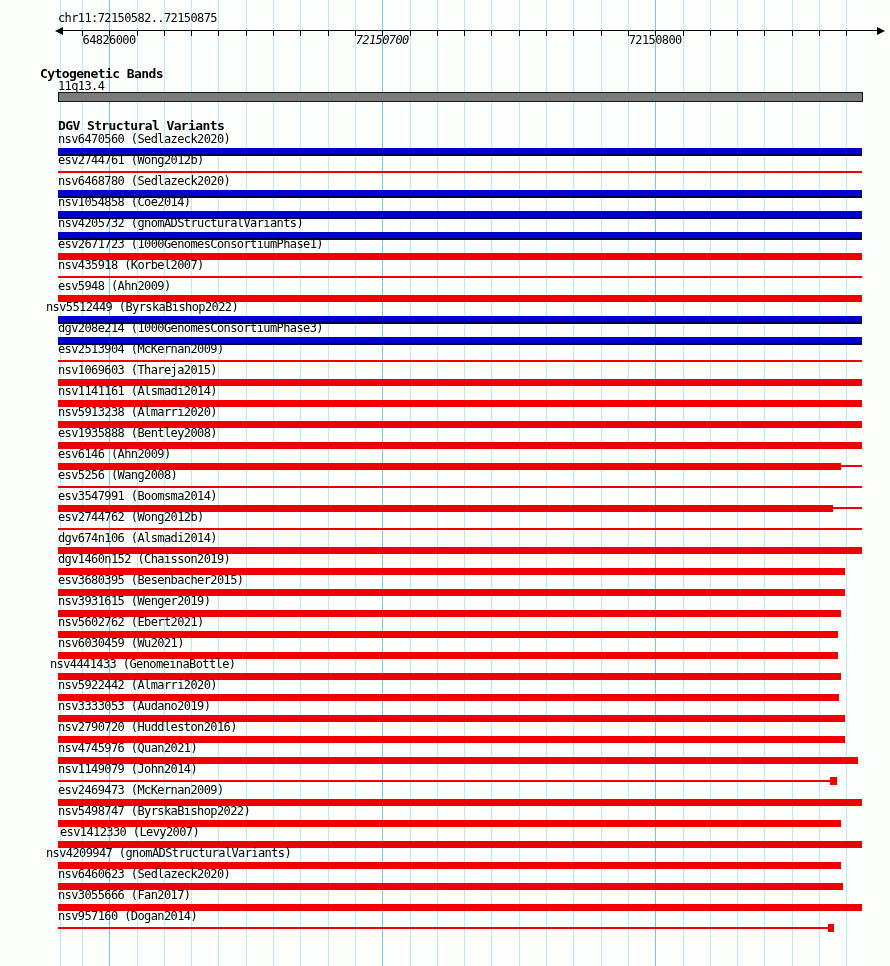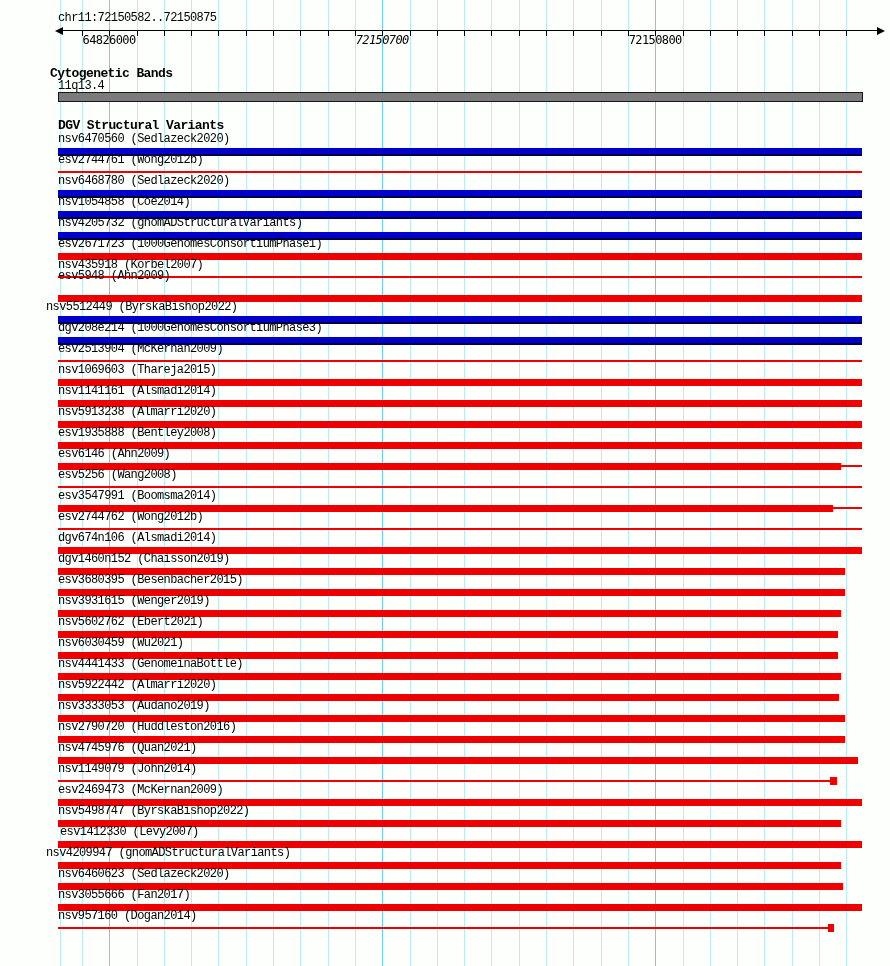--- a/index.html
+++ b/index.html
@@ -1,21 +1,21 @@
 <!DOCTYPE html>
 <html><head>
 <meta charset="utf-8">
 <style>
   html,body{margin:0;padding:0;}
   body{
     width:890px;height:966px;position:relative;overflow:hidden;
     background:#fcfffc;
     font-family:"DejaVu Sans Mono","Liberation Mono",monospace;
   }
-  .abs{position:absolute;font-family:Liberation Mono, monospace;}
+  .abs{position:absolute;}
   .gridline{position:absolute;top:0;width:1px;height:966px;background:#bbecf4;}
   .gridline.major{background:#6ed0e2;}
   .label12{font-size:12px;line-height:13px;letter-spacing:-0.6px;white-space:nowrap;color:#000;}
   .heading{font-size:13px;line-height:13px;font-weight:bold;letter-spacing:-0.6px;white-space:nowrap;color:#000;}
   .ruler-line{position:absolute;top:30px;height:1px;background:#000;}
   .arrow-left{position:absolute;top:27px;width:0;height:0;
     border-top:4px solid transparent;border-bottom:4px solid transparent;border-right:8px solid #000;}
   .arrow-right{position:absolute;top:27px;width:0;height:0;
     border-top:4px solid transparent;border-bottom:4px solid transparent;border-left:8px solid #000;}
   .tick{position:absolute;top:31px;width:1px;height:5px;background:#000;}
@@ -98,21 +98,21 @@
       <div class="tick" style="left: 791.7px;"></div>
       <div class="tick" style="left: 819.1px;"></div>
       <div class="tick" style="left: 846.4px;"></div>
       <div class="tick-label" style="left: 109.1px;">64826000</div>
       <div class="tick-label" style="left: 382.2px; font-style: italic;">72150700</div>
       <div class="tick-label" style="left: 655.2px;">72150800</div>
     </div>
 </div>
 
 <div id="cyto-track">
-  <span class="abs heading" style="left:50px;top:67px;">Cytogenetic Bands</span>
+  <span class="abs heading" style="left:40px;top:67px;">Cytogenetic Bands</span>
   <span class="abs label12" style="left:58px;top:80px;">11q13.4</span>
   <div class="band" style="left:58px;top:92px;width:805px;height:10px;"></div>
 </div>
 
 <div id="dgv-track">
   <span class="abs heading" style="left:58px;top:119px;">DGV Structural Variants</span>
   <div id="dgv-rows">
       <div class="abs label12" style="left: 58px; top: 133px;">nsv6470560 (Sedlazeck2020)</div>
       <div class="vbar-blue" style="left: 58px; top: 148px; width: 804px;"></div>
       <div class="abs label12" style="left: 58px; top: 154px;">esv2744761 (Wong2012b)</div>
@@ -120,21 +120,21 @@
       <div class="abs label12" style="left: 58px; top: 175px;">nsv6468780 (Sedlazeck2020)</div>
       <div class="vbar-blue" style="left: 58px; top: 190px; width: 804px;"></div>
       <div class="abs label12" style="left: 58px; top: 196px;">nsv1054858 (Coe2014)</div>
       <div class="vbar-blue" style="left: 58px; top: 211px; width: 804px;"></div>
       <div class="abs label12" style="left: 58px; top: 217px;">nsv4205732 (gnomADStructuralVariants)</div>
       <div class="vbar-blue" style="left: 58px; top: 232px; width: 804px;"></div>
       <div class="abs label12" style="left: 58px; top: 238px;">esv2671723 (1000GenomesConsortiumPhase1)</div>
       <div class="vbar-red" style="left: 58px; top: 253px; width: 804px;"></div>
       <div class="abs label12" style="left: 58px; top: 259px;">nsv435918 (Korbel2007)</div>
       <div class="vline" style="left: 58px; top: 276px; width: 804px;"></div>
-      <div class="abs label12" style="left: 58px; top: 270px;">esv5948 (Ahn2009)</div>
+      <div class="abs label12" style="left: 58px; top: 280px;">esv5948 (Ahn2009)</div>
       <div class="vbar-red" style="left: 58px; top: 295px; width: 804px;"></div>
       <div class="abs label12" style="left: 46px; top: 301px;">nsv5512449 (ByrskaBishop2022)</div>
       <div class="vbar-blue" style="left: 58px; top: 316px; width: 804px;"></div>
       <div class="abs label12" style="left: 58px; top: 322px;">dgv208e214 (1000GenomesConsortiumPhase3)</div>
       <div class="vbar-blue" style="left: 58px; top: 337px; width: 804px;"></div>
       <div class="abs label12" style="left: 58px; top: 343px;">esv2513904 (McKernan2009)</div>
       <div class="vline" style="left: 58px; top: 360px; width: 804px;"></div>
       <div class="abs label12" style="left: 58px; top: 364px;">nsv1069603 (Thareja2015)</div>
       <div class="vbar-red" style="left: 58px; top: 379px; width: 804px;"></div>
       <div class="abs label12" style="left: 58px; top: 385px;">nsv1141161 (Alsmadi2014)</div>
@@ -158,21 +158,21 @@
       <div class="abs label12" style="left: 58px; top: 553px;">dgv1460n152 (Chaisson2019)</div>
       <div class="vbar-red" style="left: 58px; top: 568px; width: 787px;"></div>
       <div class="abs label12" style="left: 58px; top: 574px;">esv3680395 (Besenbacher2015)</div>
       <div class="vbar-red" style="left: 58px; top: 589px; width: 787px;"></div>
       <div class="abs label12" style="left: 58px; top: 595px;">nsv3931615 (Wenger2019)</div>
       <div class="vbar-red" style="left: 58px; top: 610px; width: 783px;"></div>
       <div class="abs label12" style="left: 58px; top: 616px;">nsv5602762 (Ebert2021)</div>
       <div class="vbar-red" style="left: 58px; top: 631px; width: 780px;"></div>
       <div class="abs label12" style="left: 58px; top: 637px;">nsv6030459 (Wu2021)</div>
       <div class="vbar-red" style="left: 58px; top: 652px; width: 780px;"></div>
-      <div class="abs label12" style="left: 58px; top: 658px; text-align: center;">nsv4441433 (GenomeinaBottle)</div>
+      <div class="abs label12" style="left: 50px; top: 658px; text-align: center;">nsv4441433 (GenomeinaBottle)</div>
       <div class="vbar-red" style="left: 58px; top: 673px; width: 783px;"></div>
       <div class="abs label12" style="left: 58px; top: 679px;">nsv5922442 (Almarri2020)</div>
       <div class="vbar-red" style="left: 58px; top: 694px; width: 781px;"></div>
       <div class="abs label12" style="left: 58px; top: 700px;">nsv3333053 (Audano2019)</div>
       <div class="vbar-red" style="left: 58px; top: 715px; width: 787px;"></div>
       <div class="abs label12" style="left: 58px; top: 721px;">nsv2790720 (Huddleston2016)</div>
       <div class="vbar-red" style="left: 58px; top: 736px; width: 787px;"></div>
       <div class="abs label12" style="left: 58px; top: 742px;">nsv4745976 (Quan2021)</div>
       <div class="vbar-red" style="left: 58px; top: 757px; width: 800px;"></div>
       <div class="abs label12" style="left: 58px; top: 763px;">nsv1149079 (John2014)</div>

